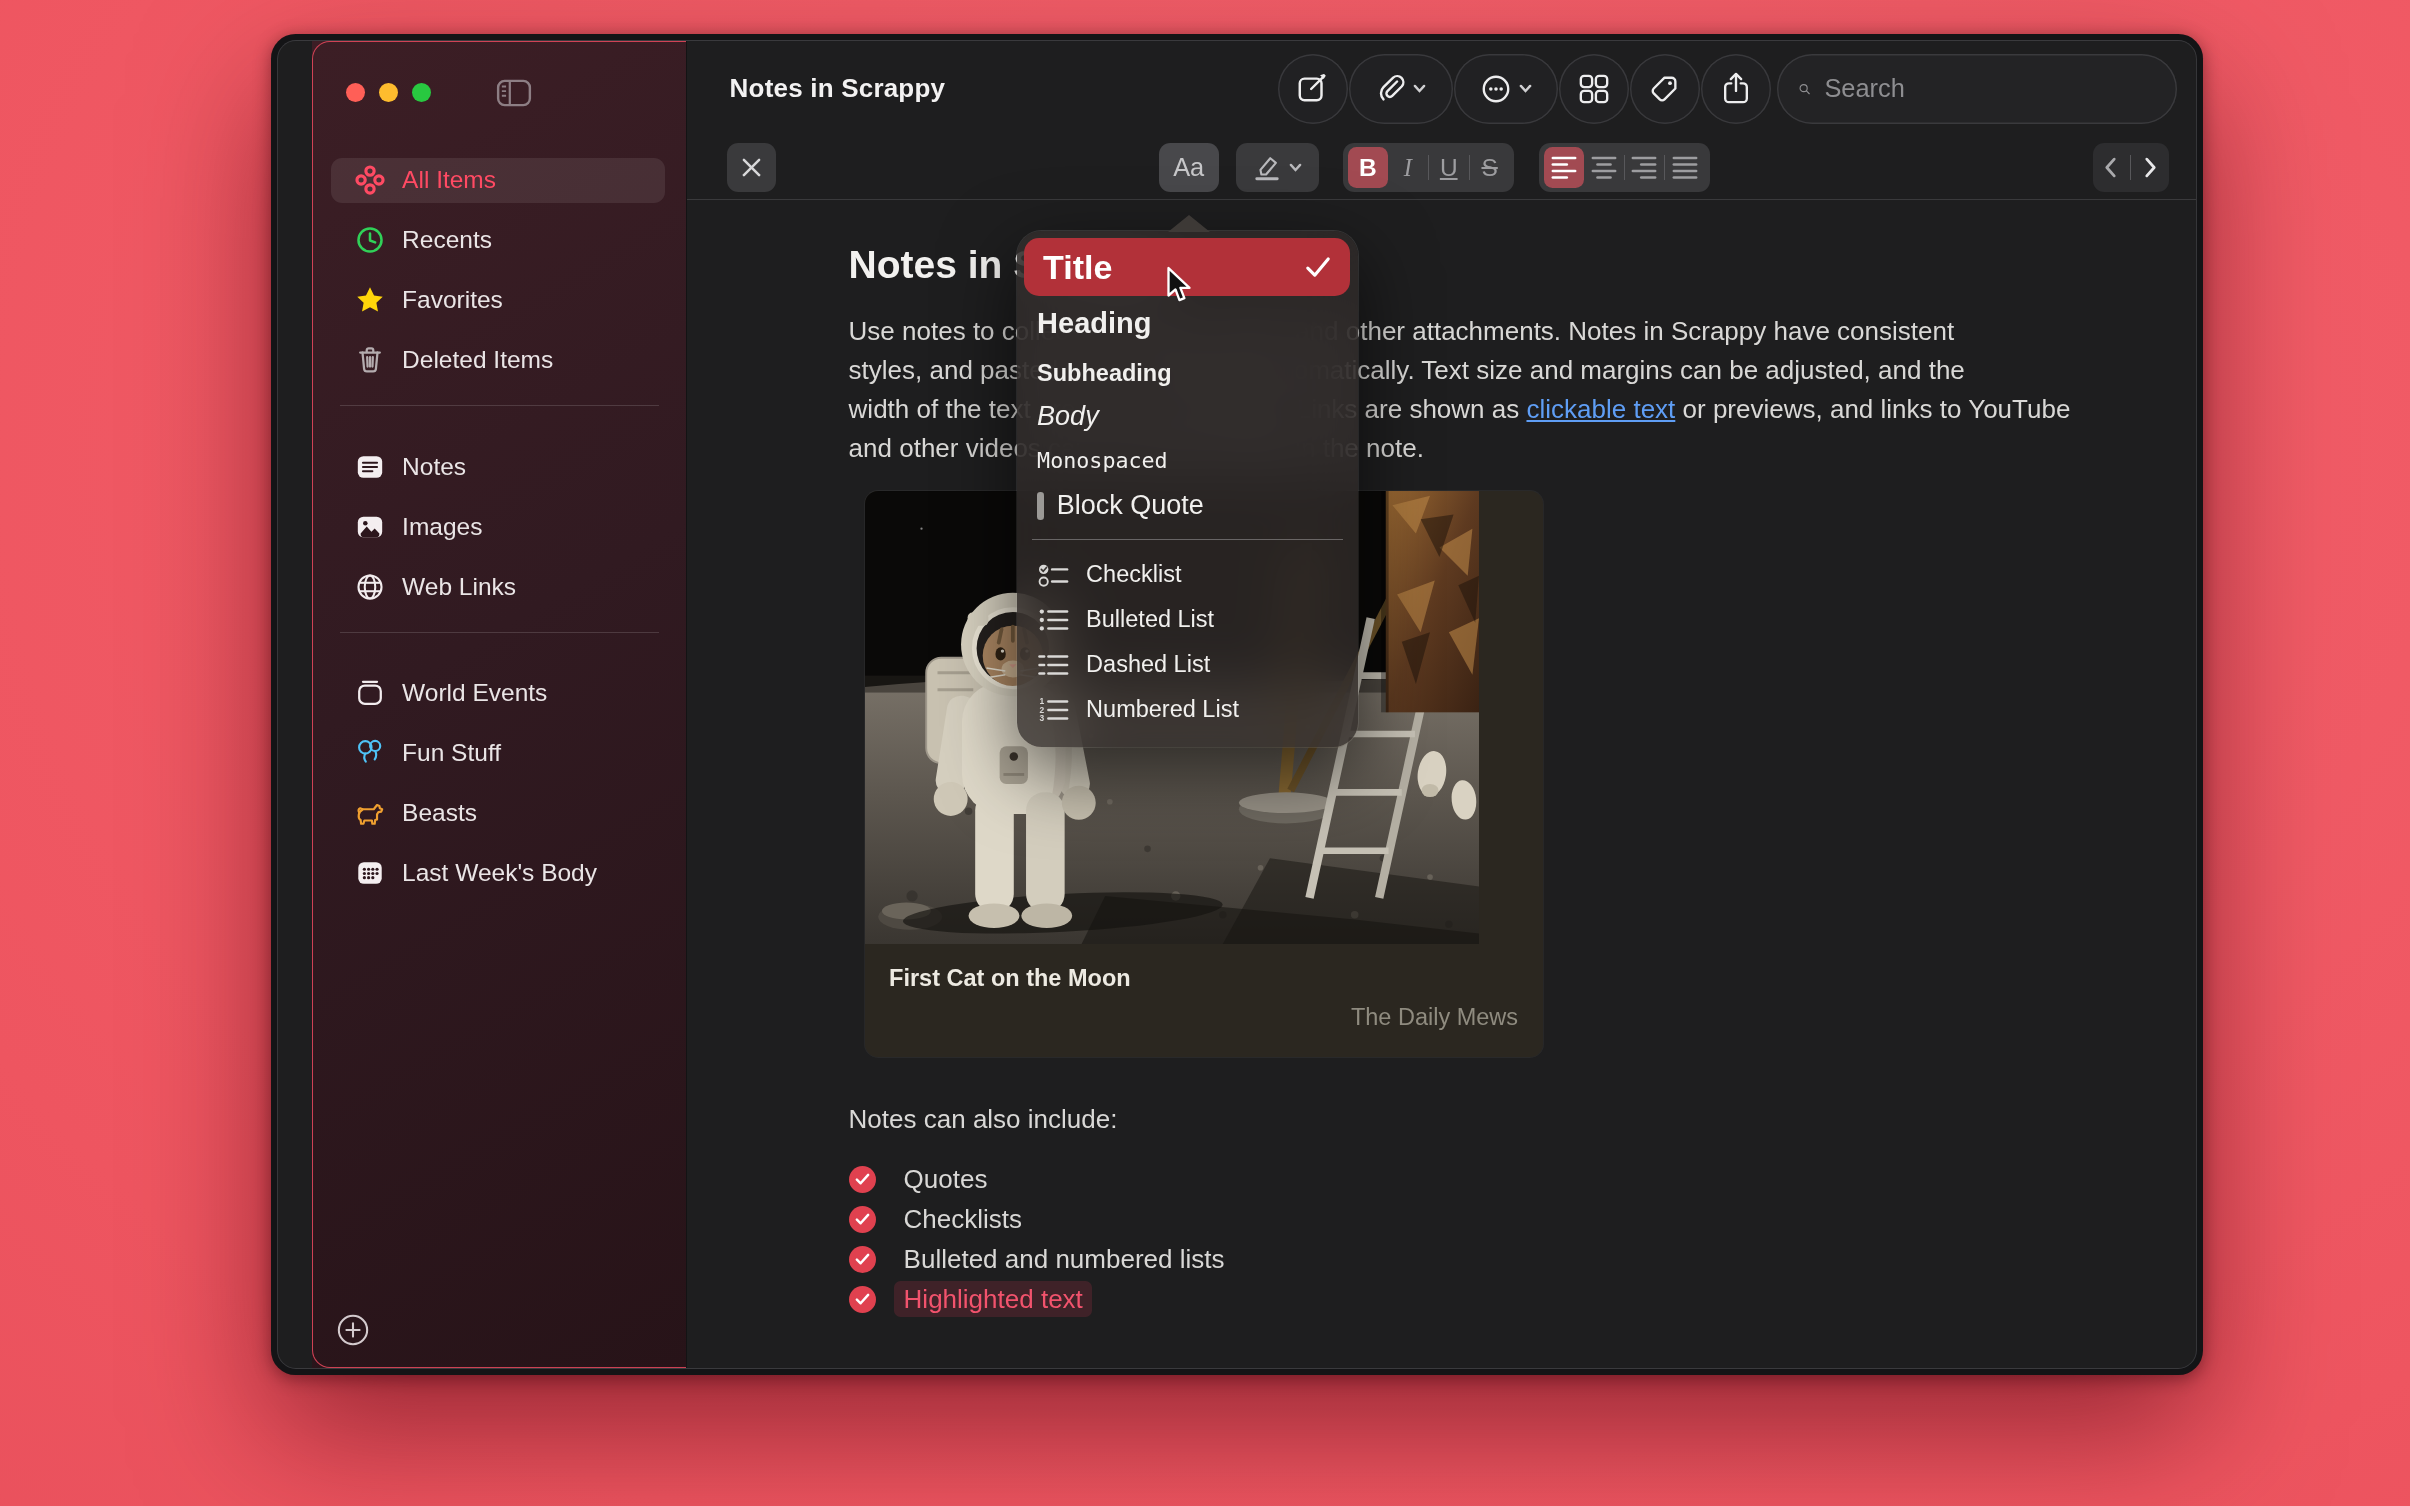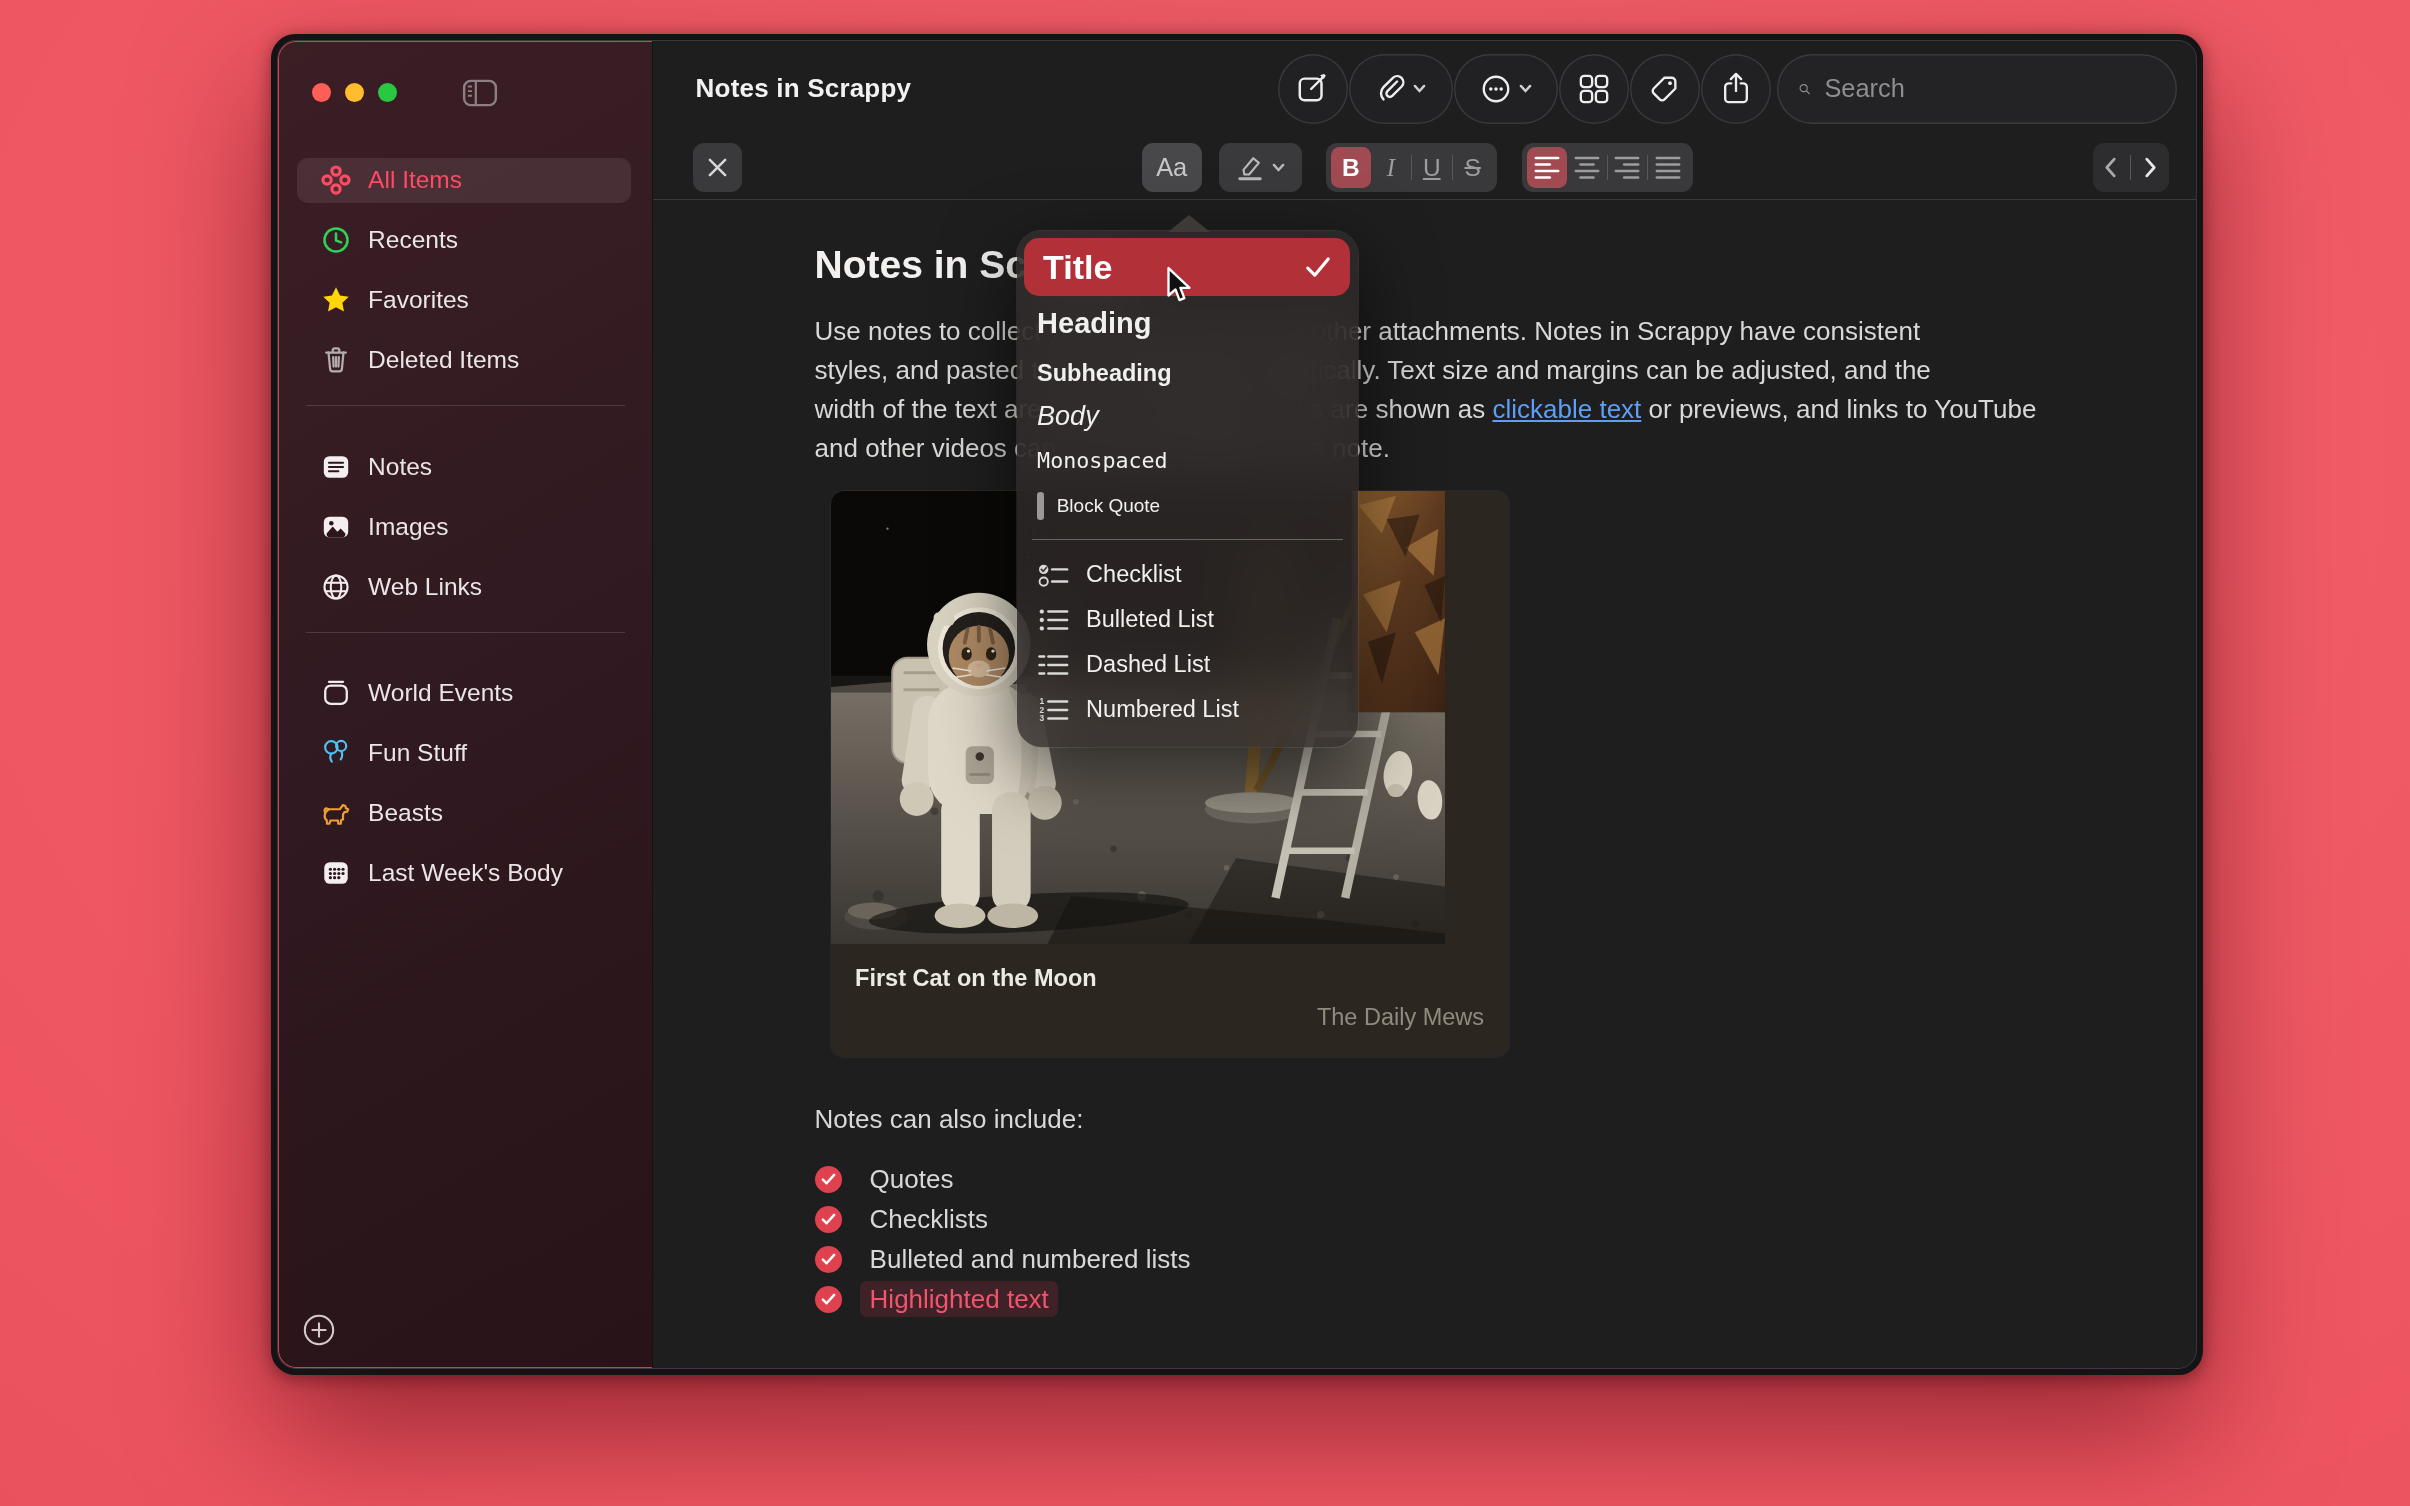--- a/index.html
+++ b/index.html
@@ -18,20 +18,21 @@
   .win-inner {
     position:absolute; inset:6.6px; border-radius:18px; overflow:hidden;
     display:flex; background:#1e1e1f; position:absolute;
     box-shadow:0 0 0 0.9px rgba(140,140,146,.32);
   }
   
   .sidebar {
     position:relative; width:375px; flex:none;
     background:linear-gradient(150deg,#3c1e25 0%, #311a21 45%, #271318 100%);
     border-right:0.9px solid #131314;
+    margin-left:34px;
   }
   .sidebar::after {
     content:""; position:absolute; inset:0; pointer-events:none;
     border:1.9px solid rgba(235,73,95,.85); border-right:none;
     border-radius:18px 0 0 18px;
   }
   .traffic-row { display:flex; align-items:center; padding:38px 0 0 34px; }
   .t-dot { width:19px; height:19px; border-radius:50%; margin-right:14px; }
   .t-red { background:#ff5f57; } .t-yellow { background:#febc2e; } .t-green { background:#28c840; }
   .sb-toggle { margin-left:51px; display:flex; }
@@ -121,21 +122,21 @@
   .mi { display:flex; align-items:center; padding:0 13px; color:#f1f0ee; }
   .mi-title {
     position:relative; height:58px; background:#b23139; border-radius:15px;
     padding:0 19px; color:#fff; font-size:34px; font-weight:bold;
   }
   .mi-check { margin-left:auto; display:flex; }
   .mi-heading { height:55px; font-size:29px; font-weight:bold; }
   .mi-subheading { height:45px; font-size:23.5px; font-weight:bold; }
   .mi-body { height:41px; font-size:27px;font-style:italic; }
   .mi-mono { height:47px; font-size:21.7px; font-family:"DejaVu Sans Mono",monospace; }
-  .mi-quote { height:43px; font-size:19px; }
+  .mi-quote { height:43px; font-size:27px; }
   .quote-bar { width:6.6px; height:28px; border-radius:3.3px; background:#9b9996; margin-right:13px; }
   .menu-div { height:0.9px; background:rgba(255,255,255,.30); margin:12.2px 7.5px; }
   .mi-list { height:45px; font-size:23.5px; }
   .li-icon { width:36px; margin-right:13px; flex:none; display:flex; }
   .cursor { position:absolute; left:141px; top:28px; z-index:9; }
 </style>
 </head>
 <body>
 
 <div class="window">

